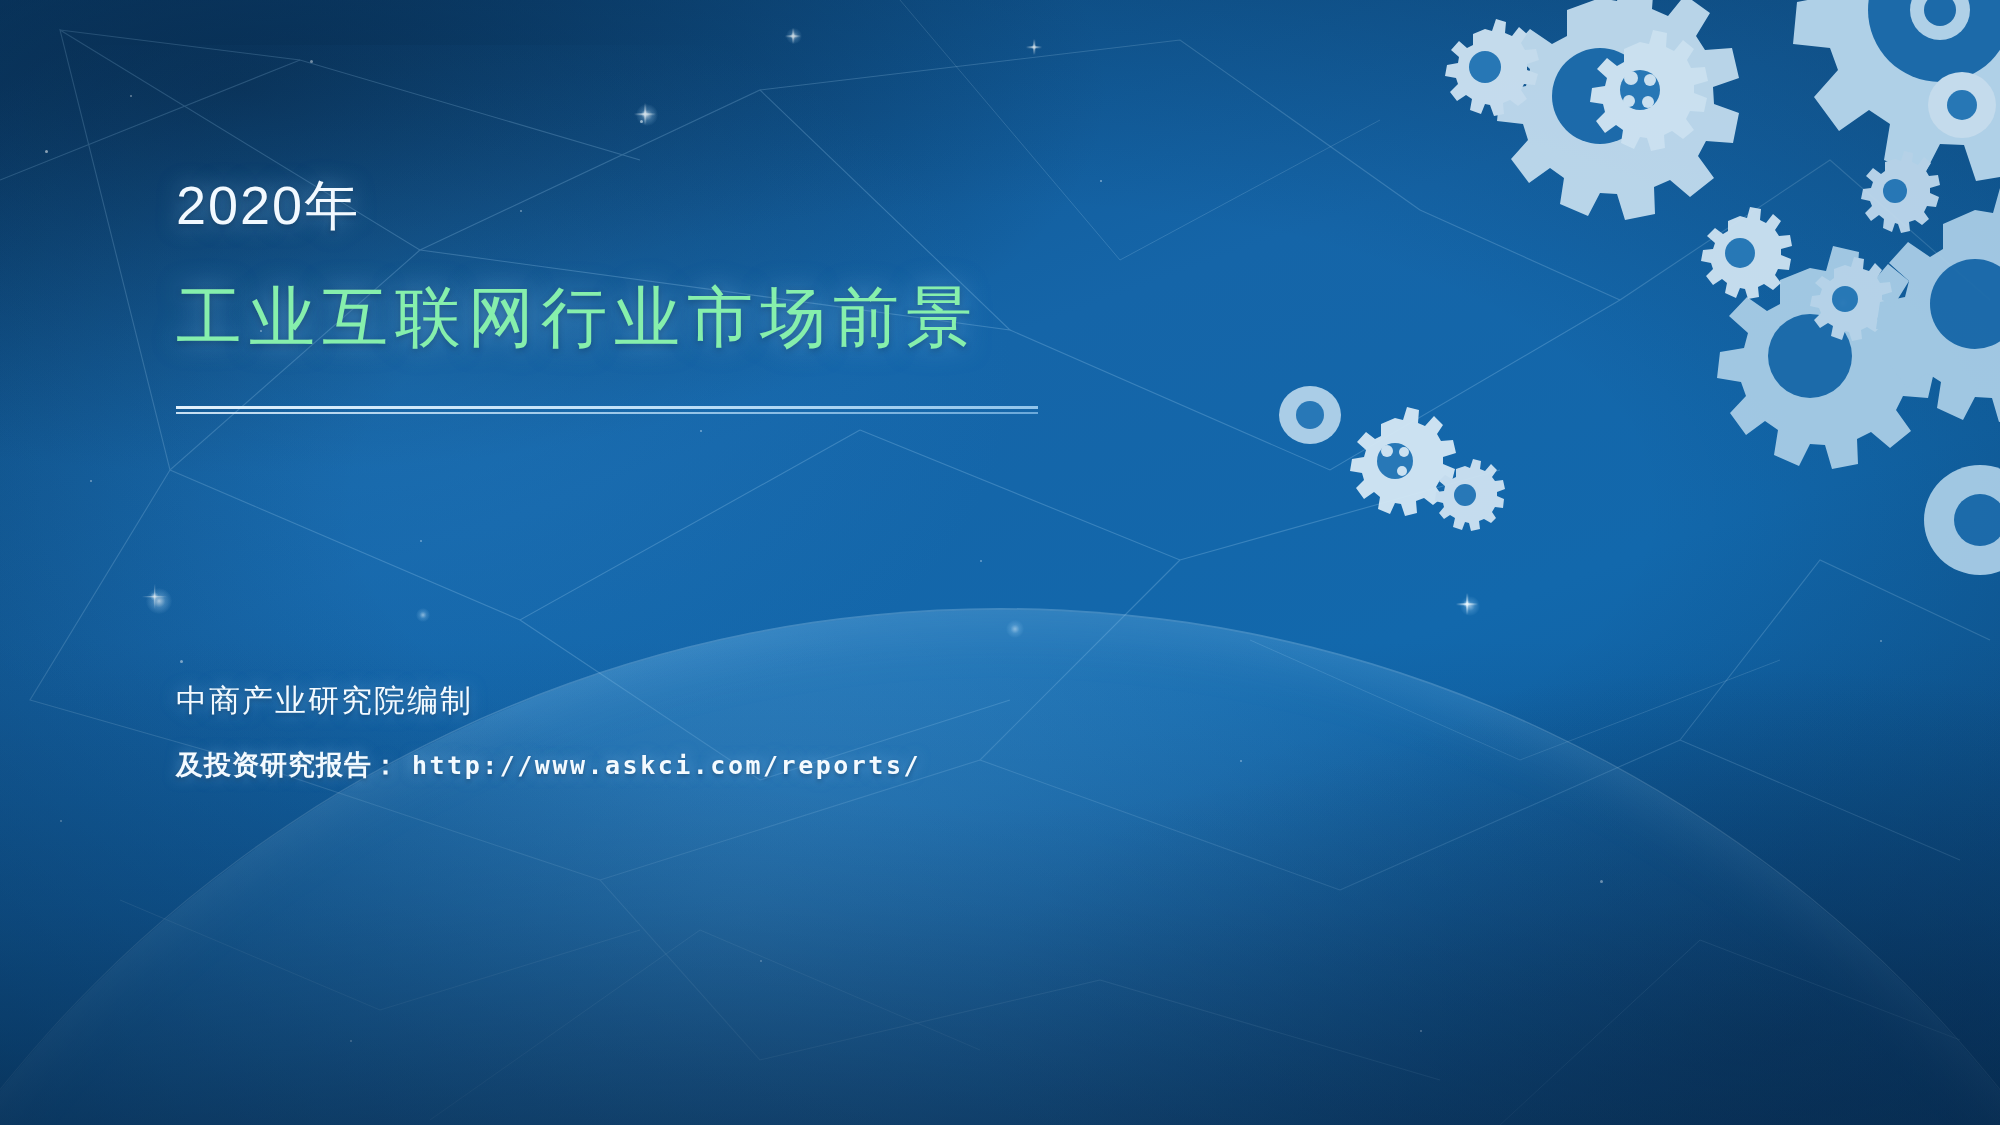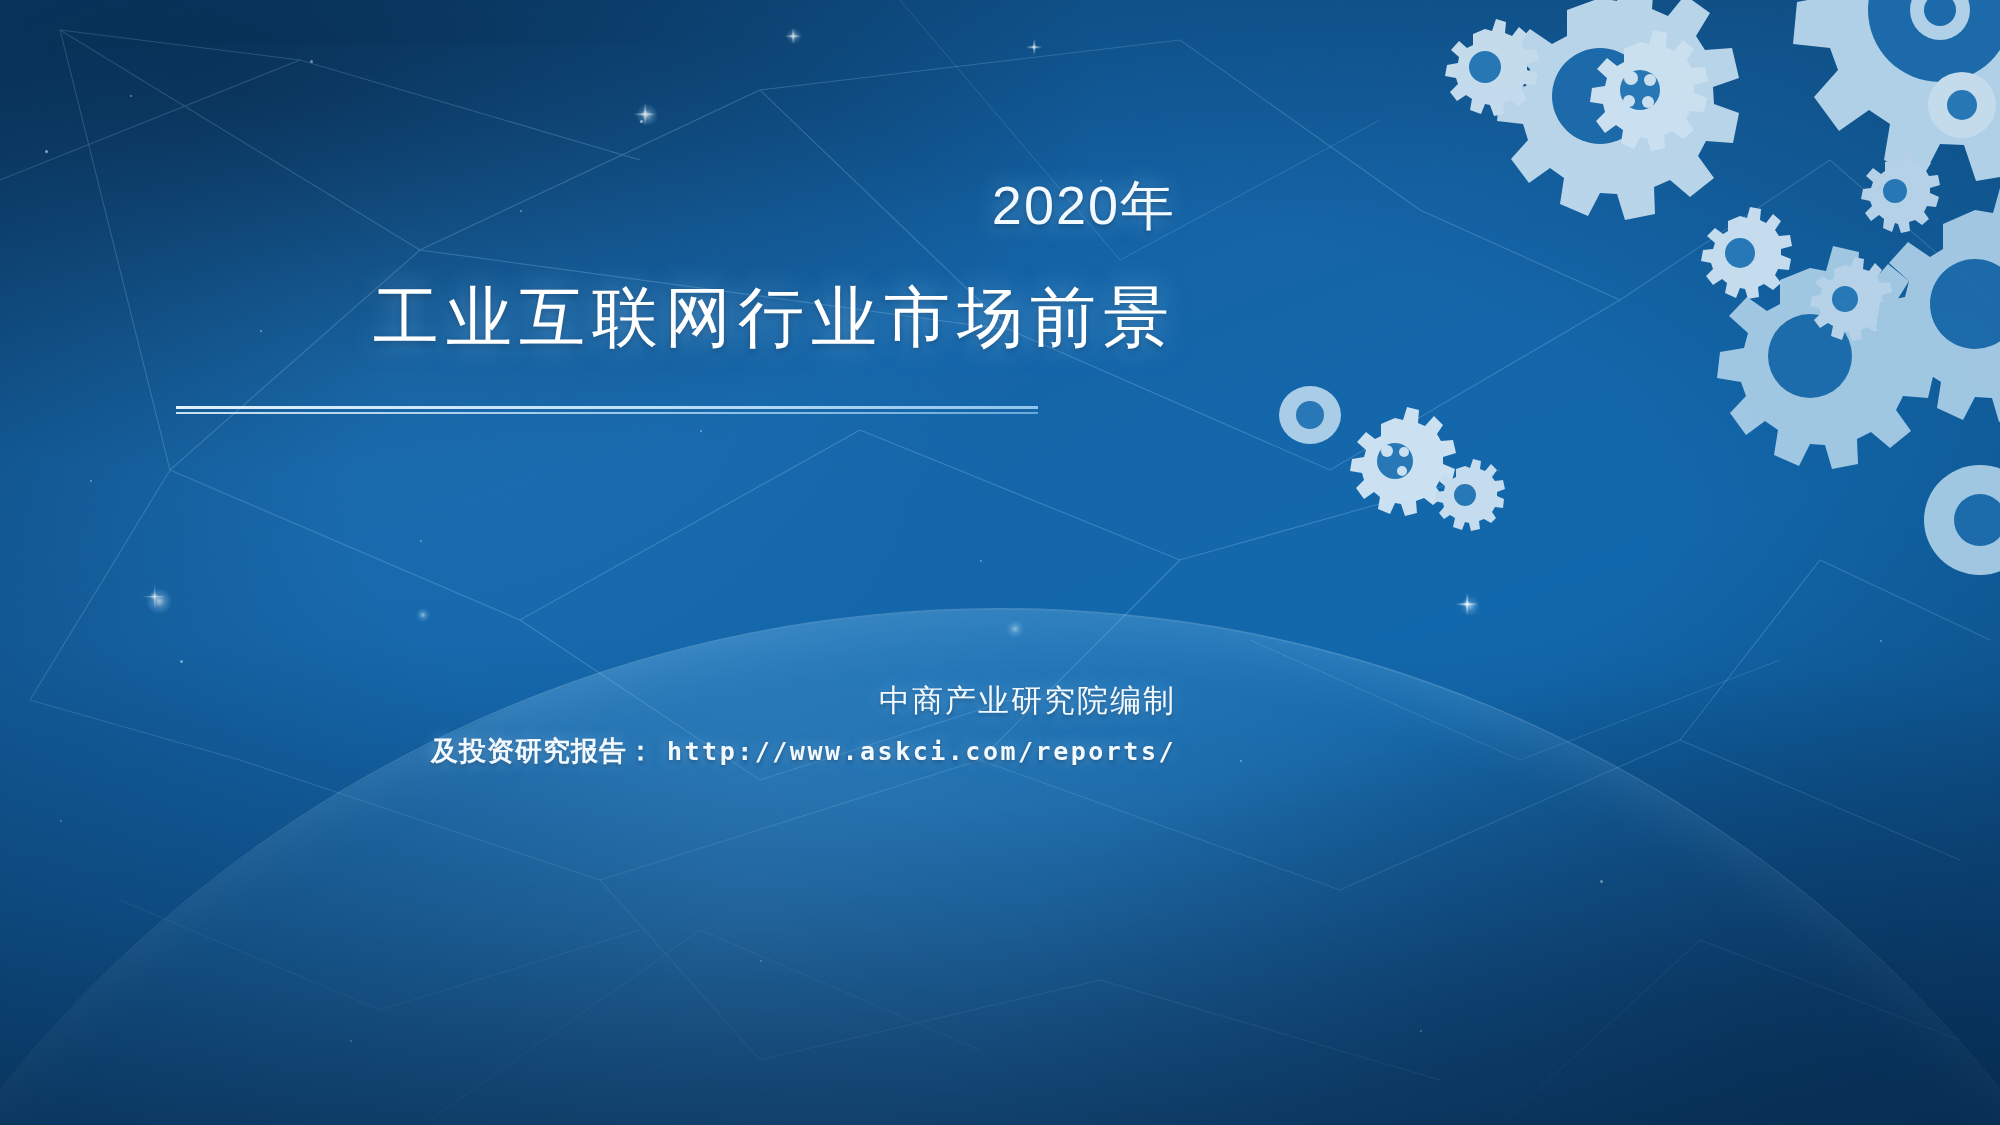--- a/index.html
+++ b/index.html
@@ -7,21 +7,20 @@
     padding: 0;
     background: #0b2d4d;
   }
   #slide {
     position: relative;
     width: 2000px;
     height: 1125px;
     overflow: hidden;
     font-family: "Liberation Sans", "DejaVu Sans", sans-serif;
     background: #1464a5;
-    text-align: right;
   }
 
   
   .bg-base {
     position: absolute; inset: 0;
     background:
       radial-gradient(ellipse 70% 55% at 12% 8%,  rgba(9,48,86,0.85) 0%, rgba(9,48,86,0) 62%),
       radial-gradient(ellipse 60% 50% at 88% 92%, rgba(8,44,80,0.55) 0%, rgba(8,44,80,0) 65%),
       linear-gradient(160deg, #0d4f87 0%, #1565a8 38%, #1268ac 62%, #0e5795 100%);
   }
@@ -120,21 +119,21 @@
     font-weight: 400;
     color: #f2f9ff;
     letter-spacing: 2px;
     line-height: 1;
     margin: 0 0 44px 0;
     text-shadow: 0 0 22px rgba(150,210,255,0.55), 0 2px 5px rgba(4,30,58,0.45);
   }
   .title-line {
     font-size: 66px;
     font-weight: 400;
-    color: #ffffff;
+    color: #86efac;
     letter-spacing: 7px;
     line-height: 1.27;
     margin: 0;
     white-space: nowrap;
     text-shadow: 0 0 26px rgba(150,210,255,0.55), 0 2px 6px rgba(4,30,58,0.4);
   }
   .rule {
     margin-top: 46px;
     width: 862px;
     height: 9px;
@@ -155,21 +154,21 @@
     position: absolute;
     left: 176px;
     top: 680px;
     width: 1000px;
   }
   .org {
     font-size: 31px;
     color: #f3faff;
     letter-spacing: 2px;
     line-height: 1.35;
-    margin: 0 0 12px 0;
+    margin: 0 0 26px 0;
     font-weight: 400;
     text-shadow: 0 0 16px rgba(150,210,255,0.5), 0 2px 4px rgba(4,30,58,0.45);
   }
   .more {
     font-size: 27px;
     color: #f3faff;
     letter-spacing: 1px;
     line-height: 1.3;
     margin: 0;
     font-weight: 700;

